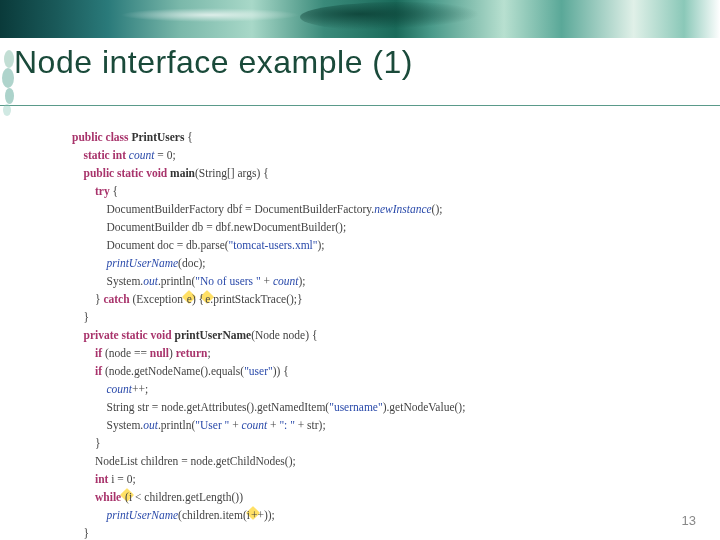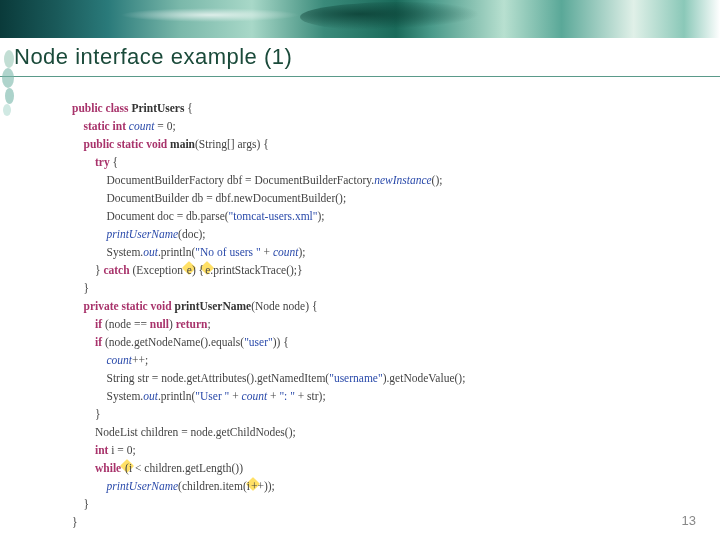--- a/index.html
+++ b/index.html
@@ -45,24 +45,24 @@
     position: absolute;
     top: 50px; left: 2px;
     width: 14px; height: 70px;
   }
   .deco-left .d1 { position:absolute; top:0; left:2px; width:10px; height:18px; border-radius:50%; background:#9ac8b8; opacity:.6;}
   .deco-left .d2 { position:absolute; top:18px; left:0; width:12px; height:20px; border-radius:50%; background:#7ab8aa; opacity:.6;}
   .deco-left .d3 { position:absolute; top:38px; left:3px; width:9px; height:16px; border-radius:50%; background:#5aa898; opacity:.5;}
   .deco-left .d4 { position:absolute; top:54px; left:1px; width:8px; height:12px; border-radius:50%; background:#8ac8b8; opacity:.4;}
   .title {
     font-family: 'Gill Sans', 'Trebuchet MS', sans-serif;
-    font-size: 22px;
+    font-size: 32px;
     font-weight: normal;
     color: #1a4a3a;
-    padding: 6px 0 6px 14px;
+    padding: 6px 0 24px 14px;
     border-bottom: 1px solid #5a9a8a;
     margin: 0 0 4px 0;
     letter-spacing: 0.5px;
   }
   .code-area {
     padding: 0 10px 0 28px;
     font-family: Liberation Serif, serif;
     font-size: 11.5px;
     line-height: 18px;
     color: #444;

